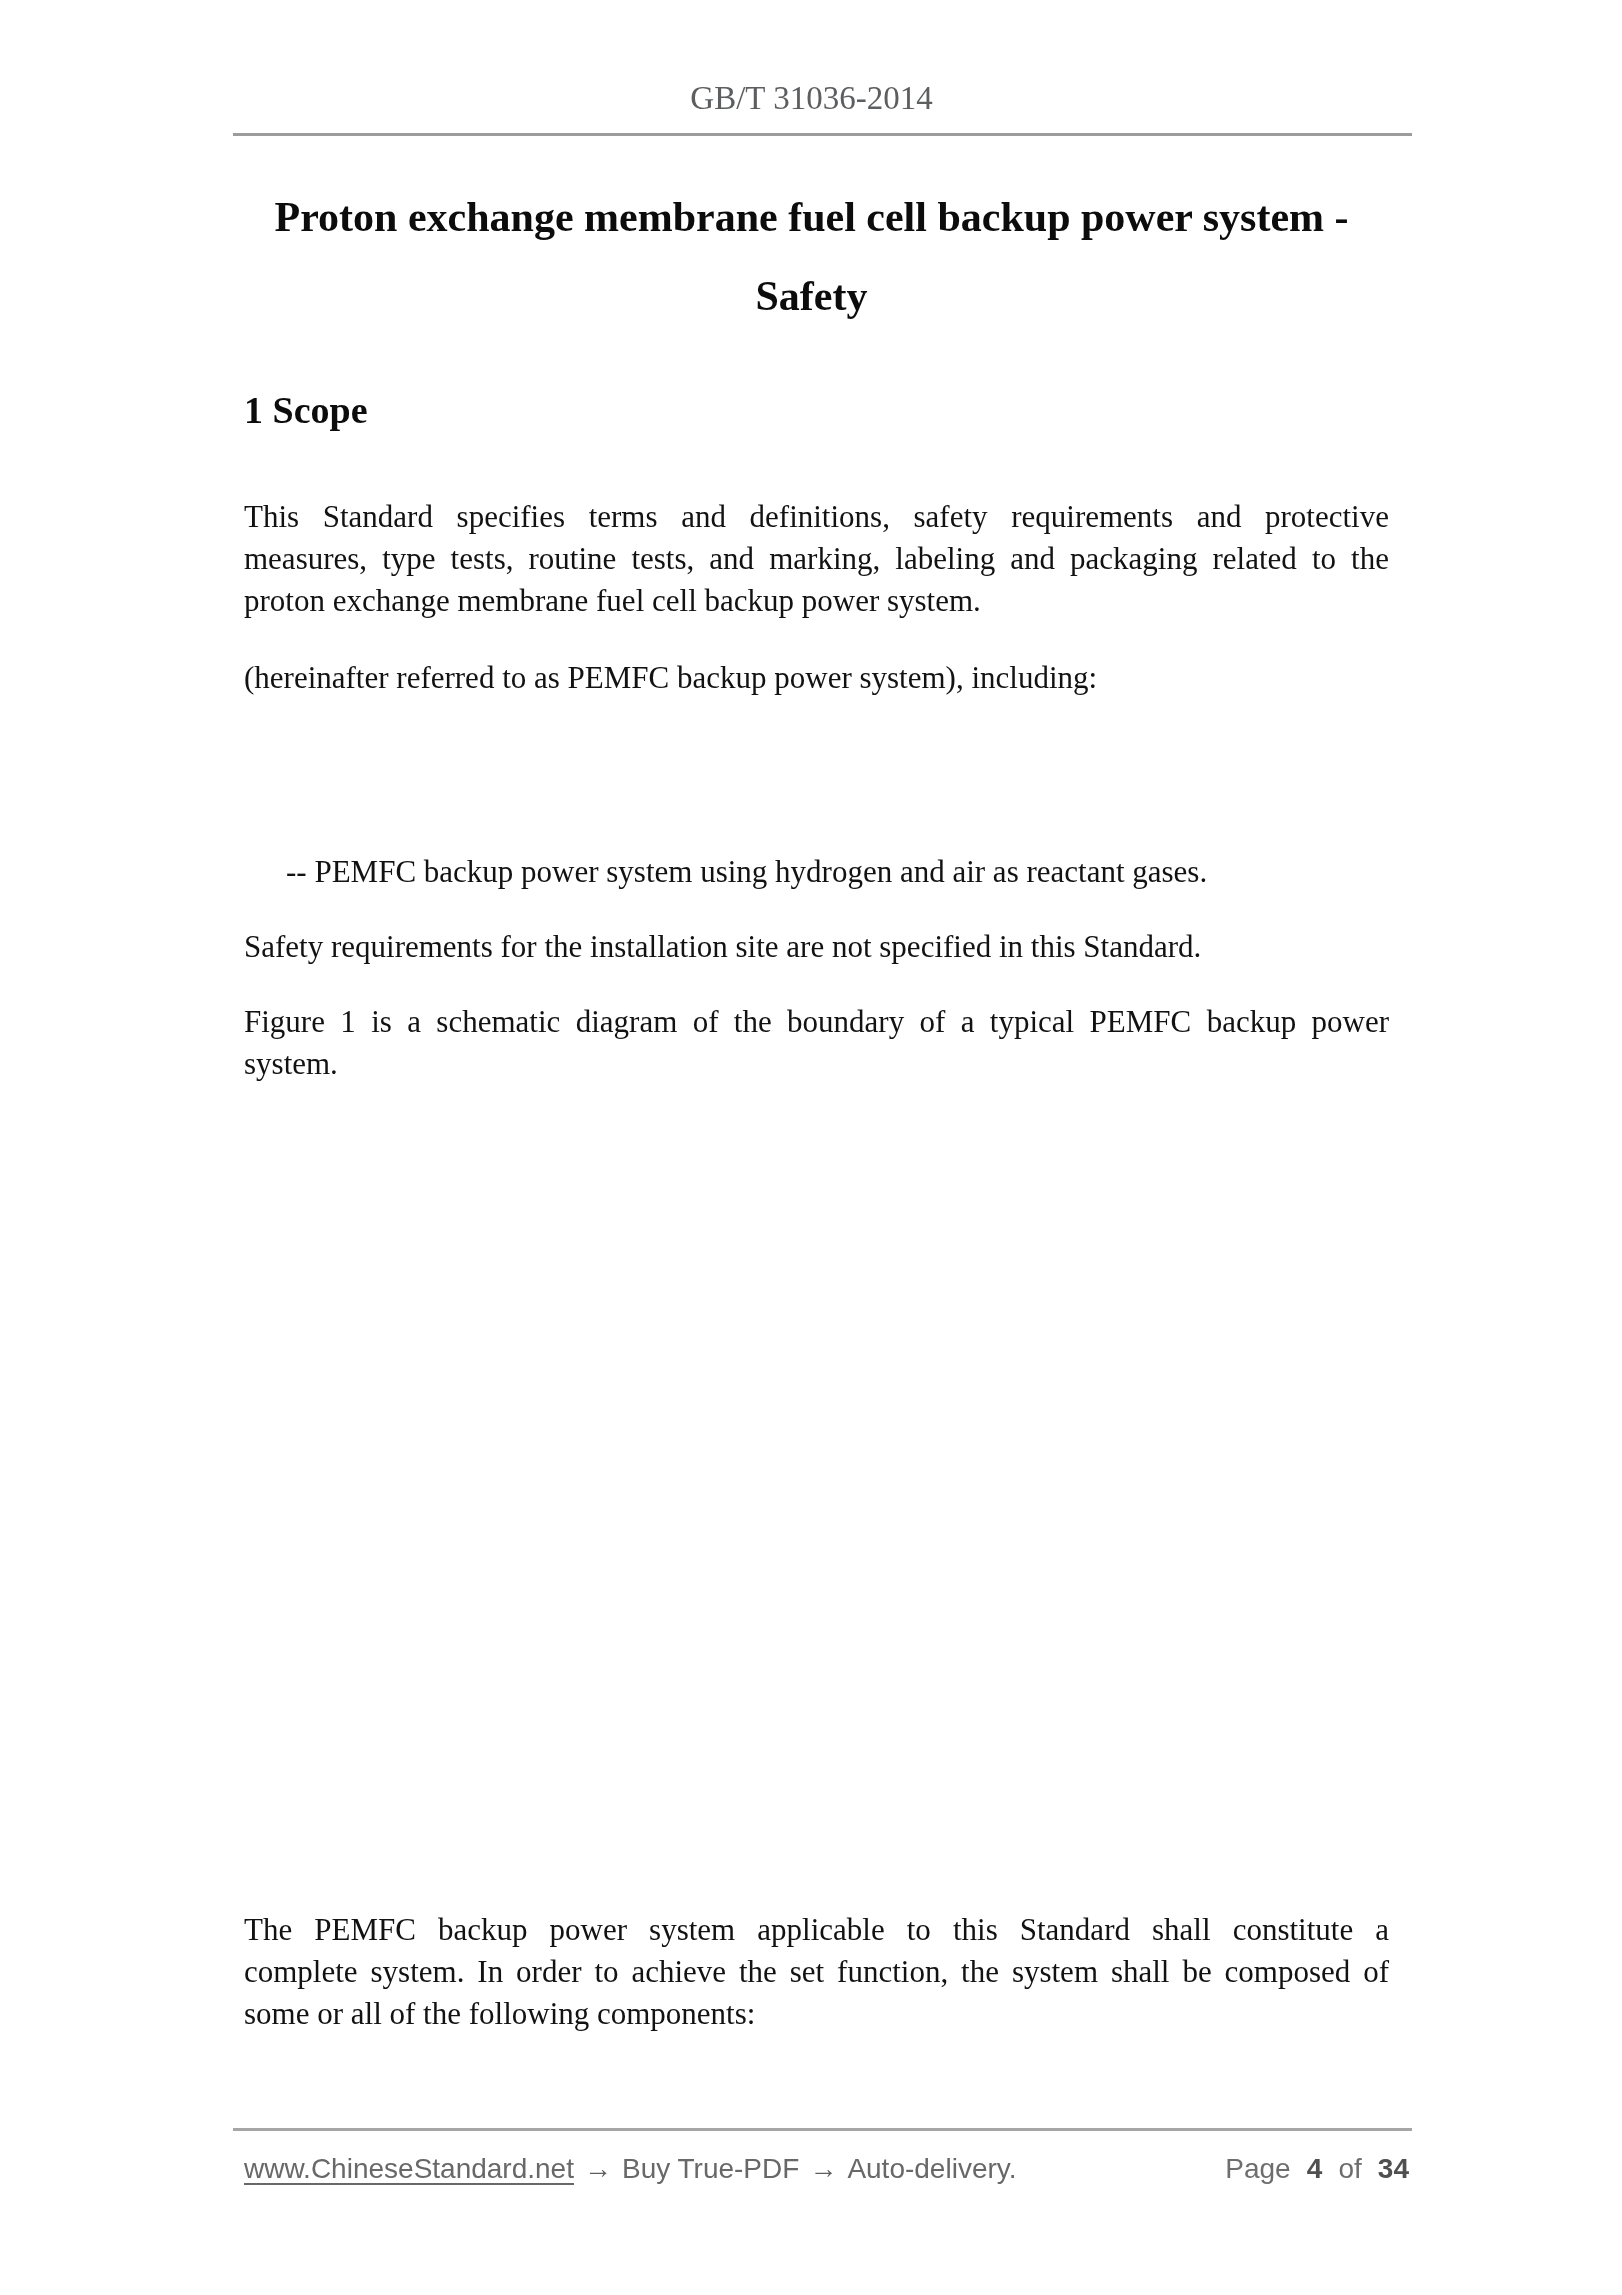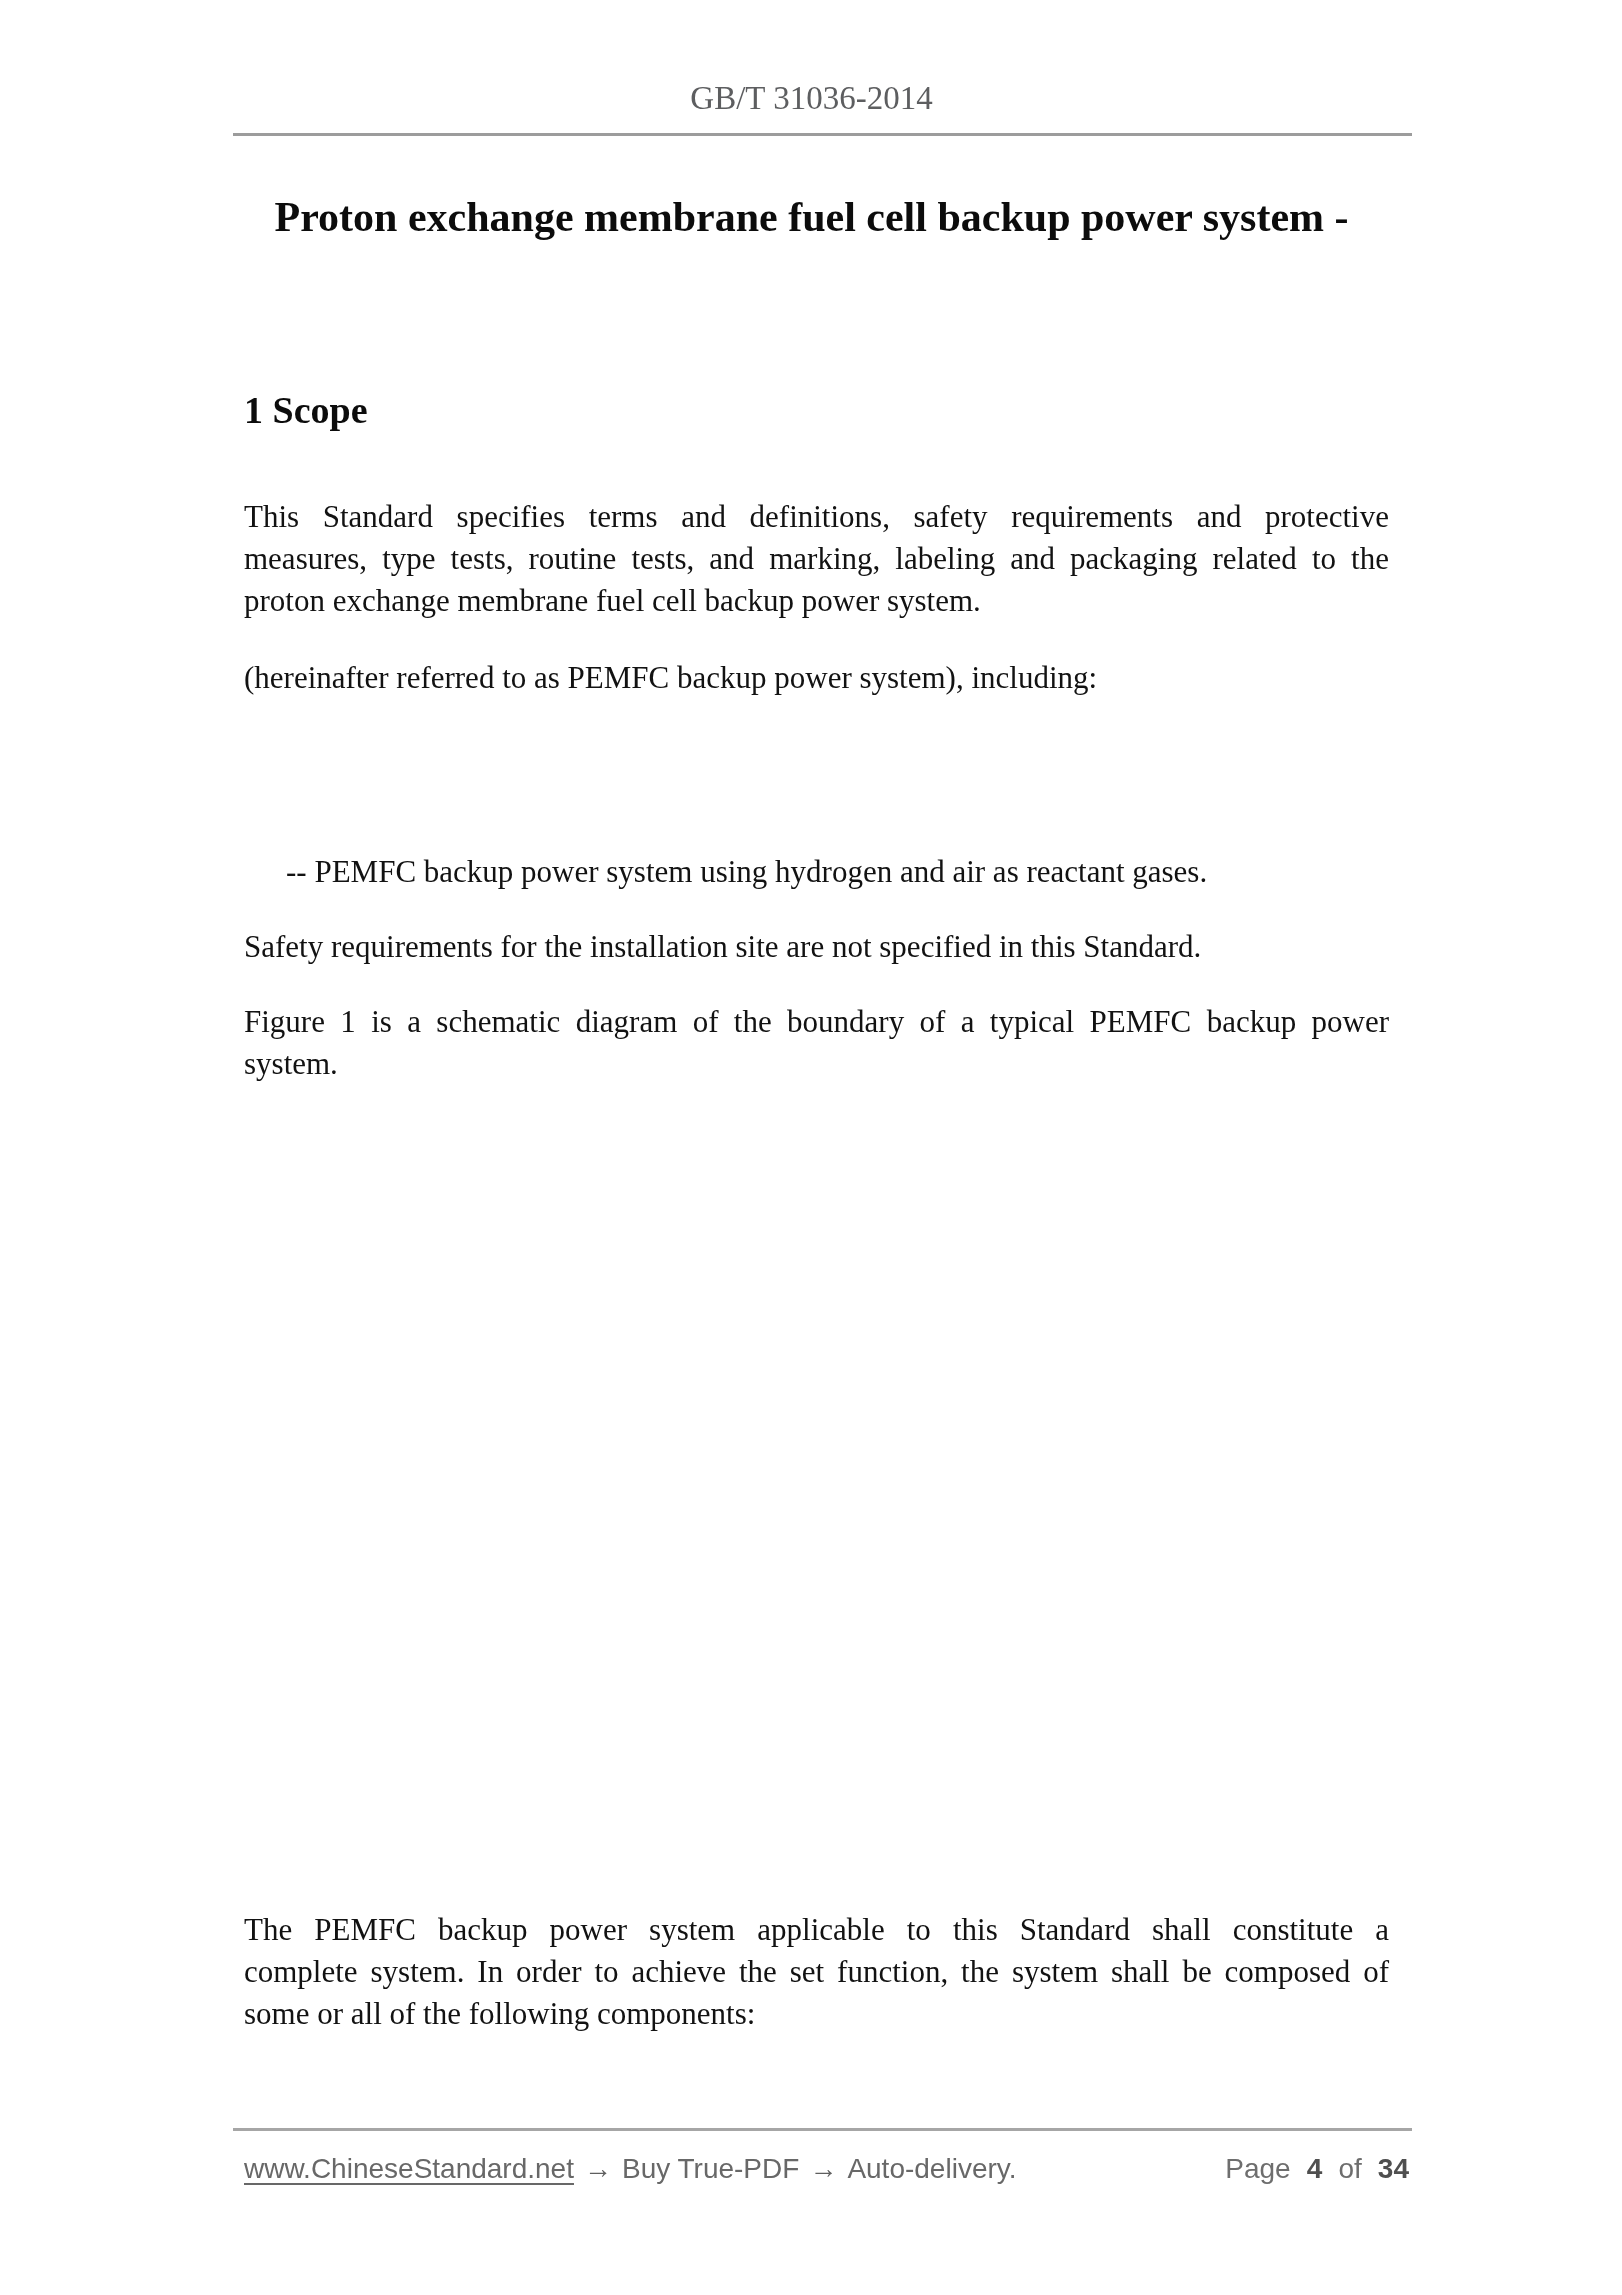--- a/index.html
+++ b/index.html
@@ -92,20 +92,21 @@
 <body>
 
 <div class="page">
 
   <div class="doc-header">
     <span>GB/T 31036-2014</span>
   </div>
   <div class="header-rule"></div>
 
   <div class="doc-title title-line1">Proton exchange membrane fuel cell backup power system -</div>
+  <div class="doc-title title-line2">Safety</div>
 
   <h2 class="scope-heading">1 Scope</h2>
 
   <div class="body-block p1">
     <div class="line just">This Standard specifies terms and definitions, safety requirements and protective</div>
     <div class="line just">measures, type tests, routine tests, and marking, labeling and packaging related to the</div>
     <div class="line">proton exchange membrane fuel cell backup power system.</div>
   </div>
 
   <div class="body-block p2">

